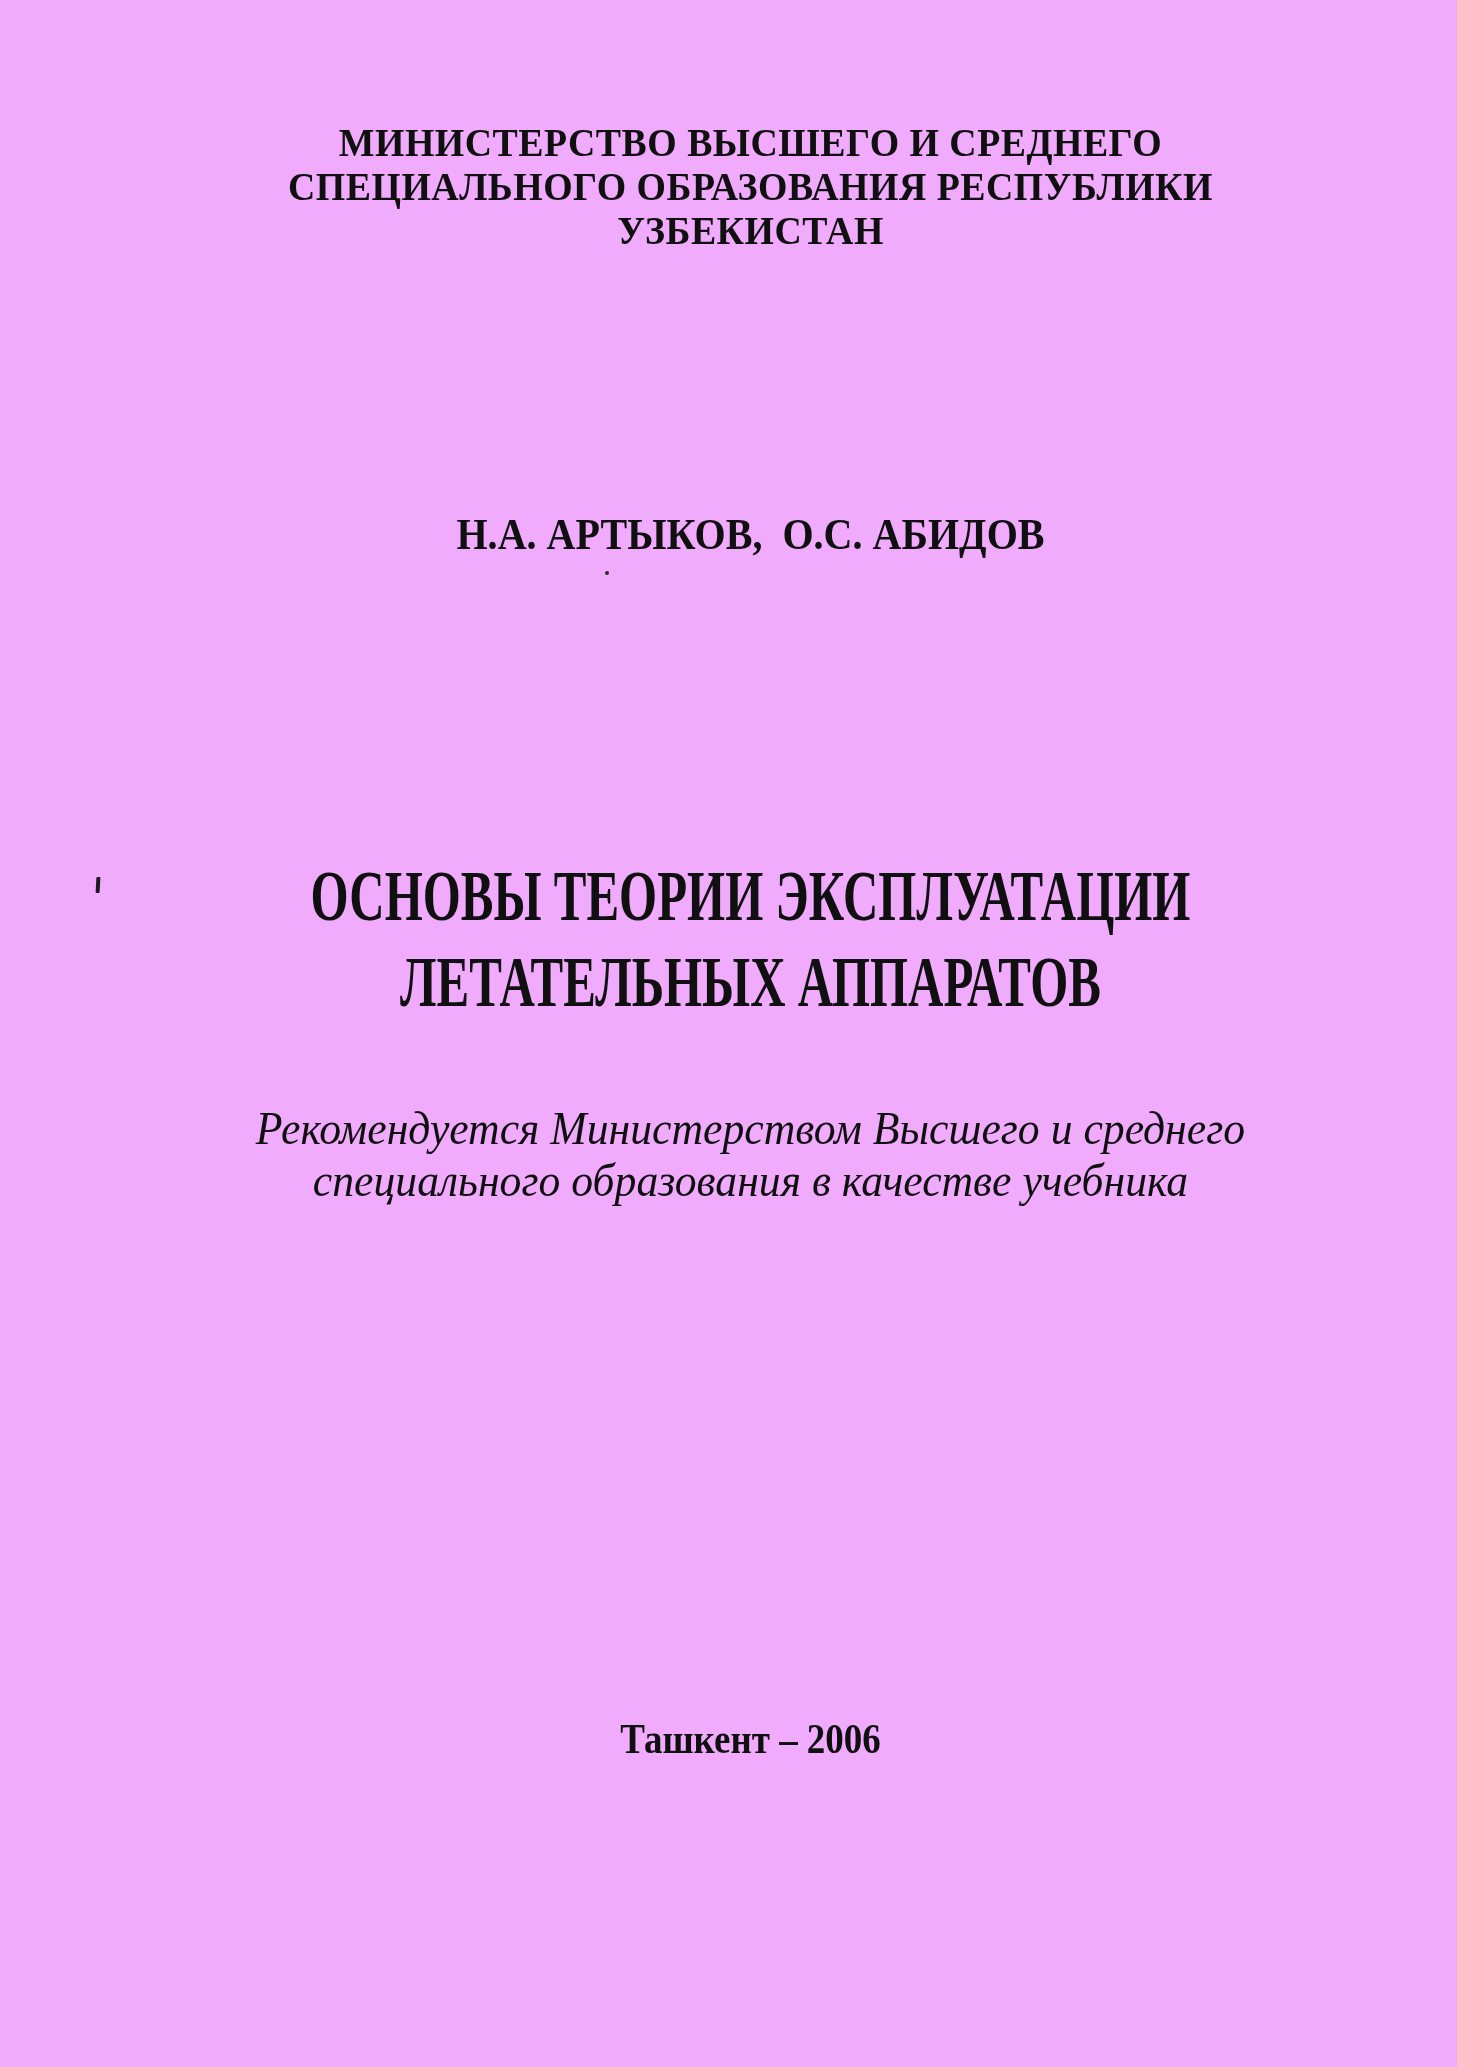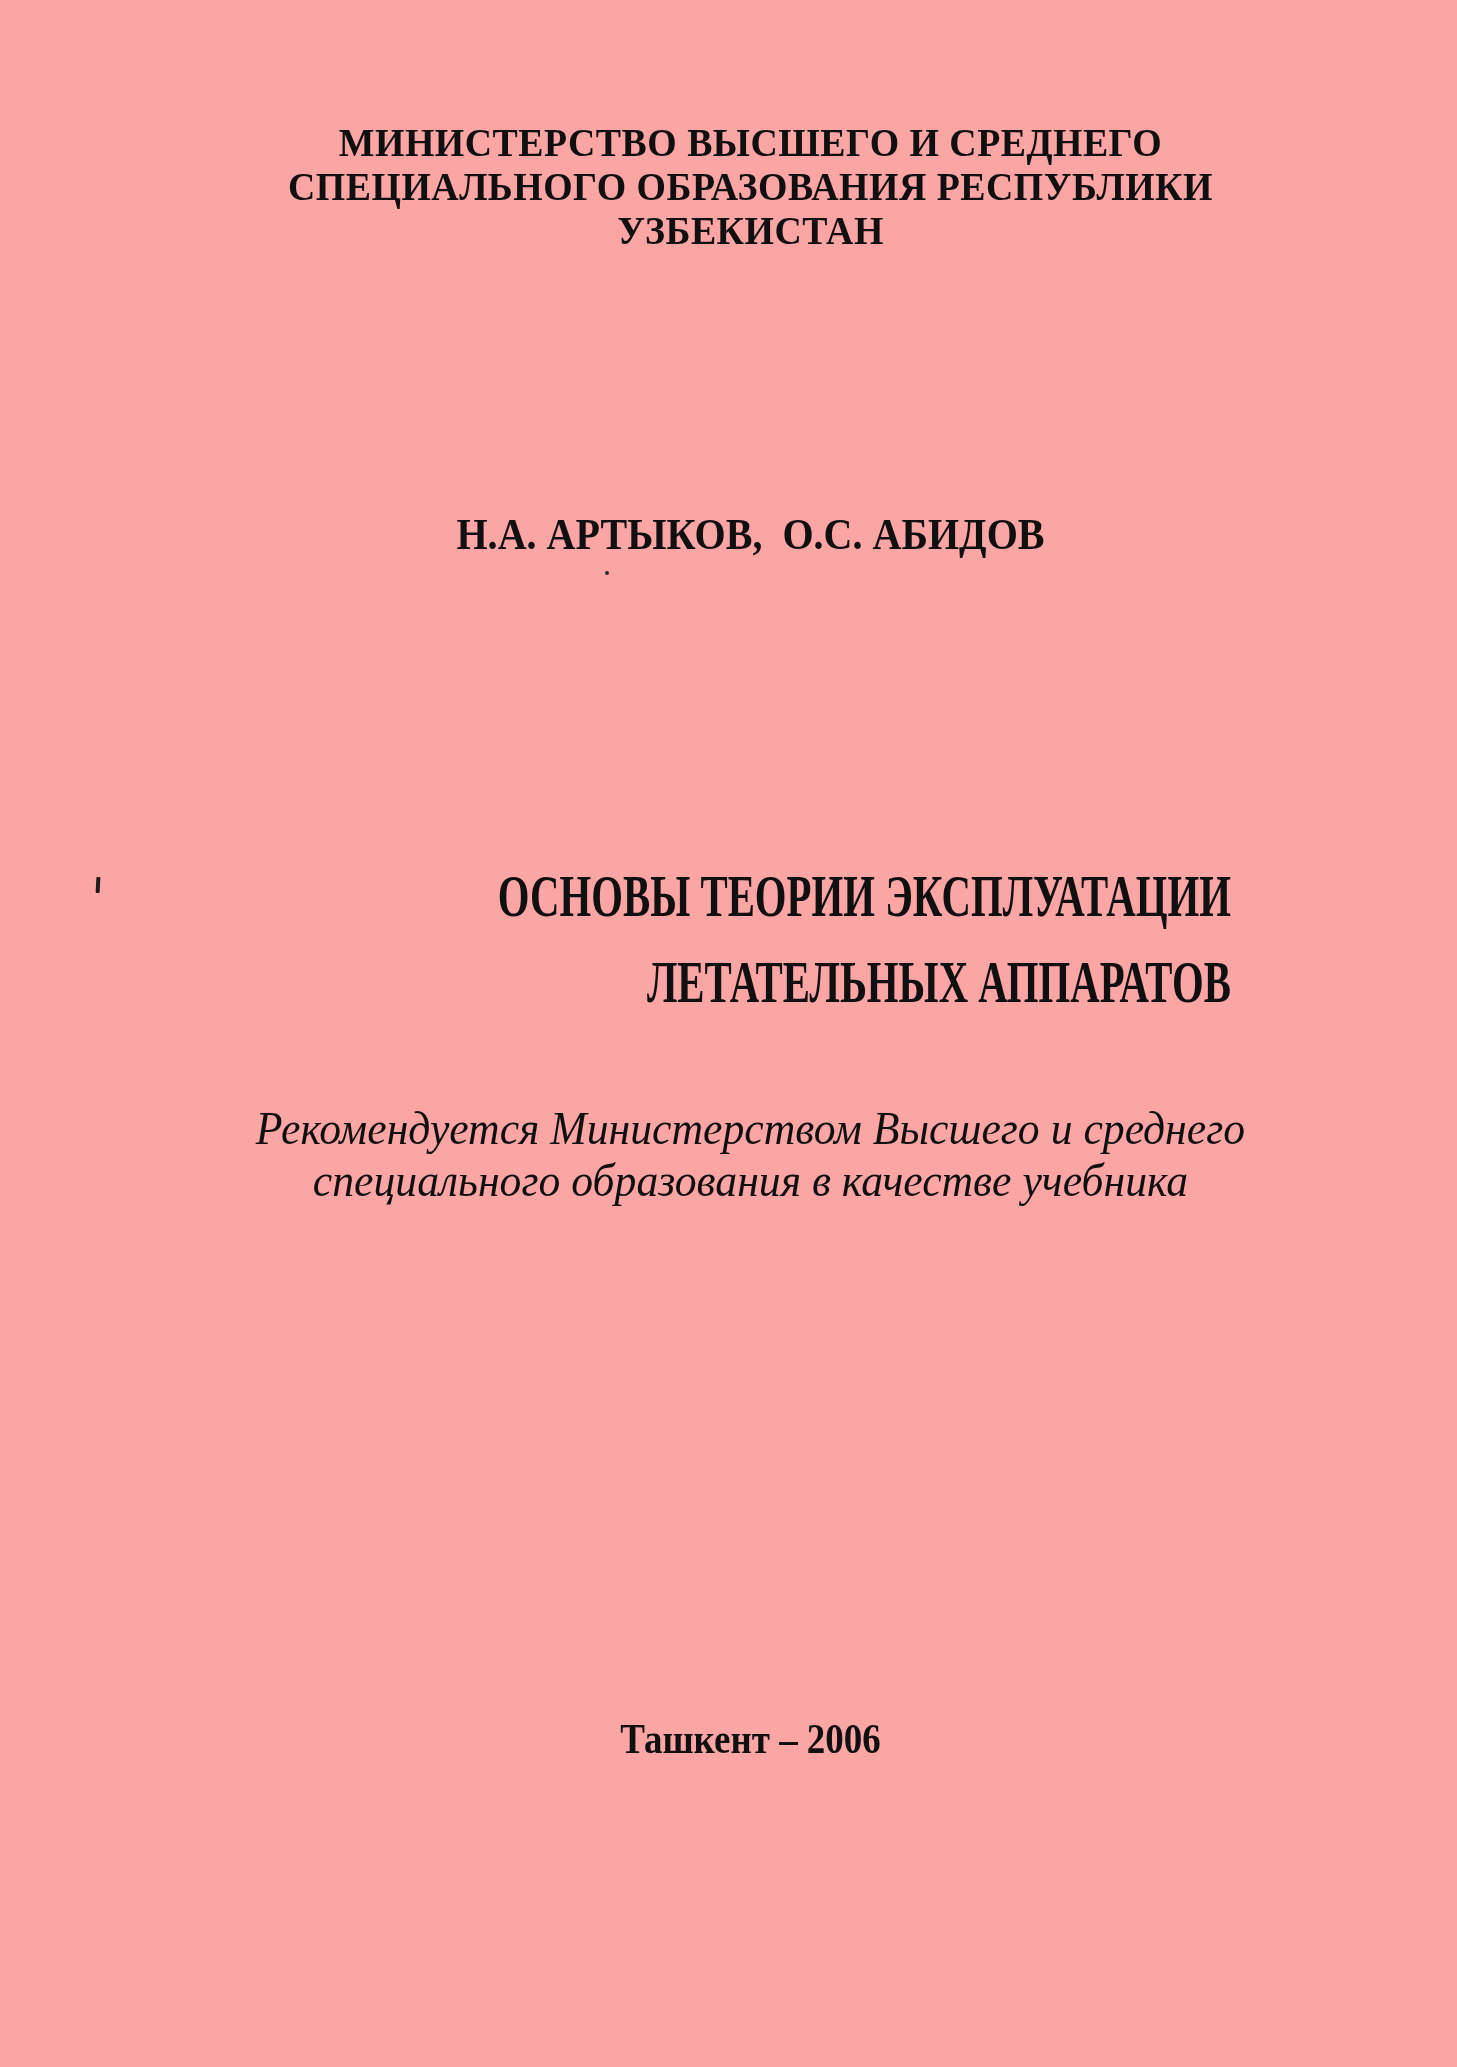--- a/index.html
+++ b/index.html
@@ -4,21 +4,21 @@
 <style>
   html, body {
     margin: 0;
     padding: 0;
     background: #ffffff;
   }
   .page {
     position: relative;
     width: 1457px;
     height: 2067px;
-    background: #fca5a5;
+    background: #f0abfc;
     overflow: hidden;
     font-family: "Liberation Serif", "DejaVu Serif", serif;
     color: #101010;
   }
   
   .block {
     position: absolute;
     left: 44px;
     right: 0;
     text-align: center;
@@ -39,24 +39,23 @@
     font-size: 45px;
     line-height: 50px;
     transform: scaleX(0.89);
     transform-origin: 50% 0;
     white-space: pre; 
   }
   .title {
     top: 853px;
     margin: 0;
     font-weight: bold;
-    font-size: 60px;
+    font-size: 72px;
     line-height: 86px;
     letter-spacing: 0px;
-    text-align: right;
   }
   .title .t-line {
     display: block;
     transform: scaleX(0.68);
     transform-origin: 50% 50%;
   }
   .subtitle {
     top: 1102px;
     font-style: italic;
     font-size: 47px;

